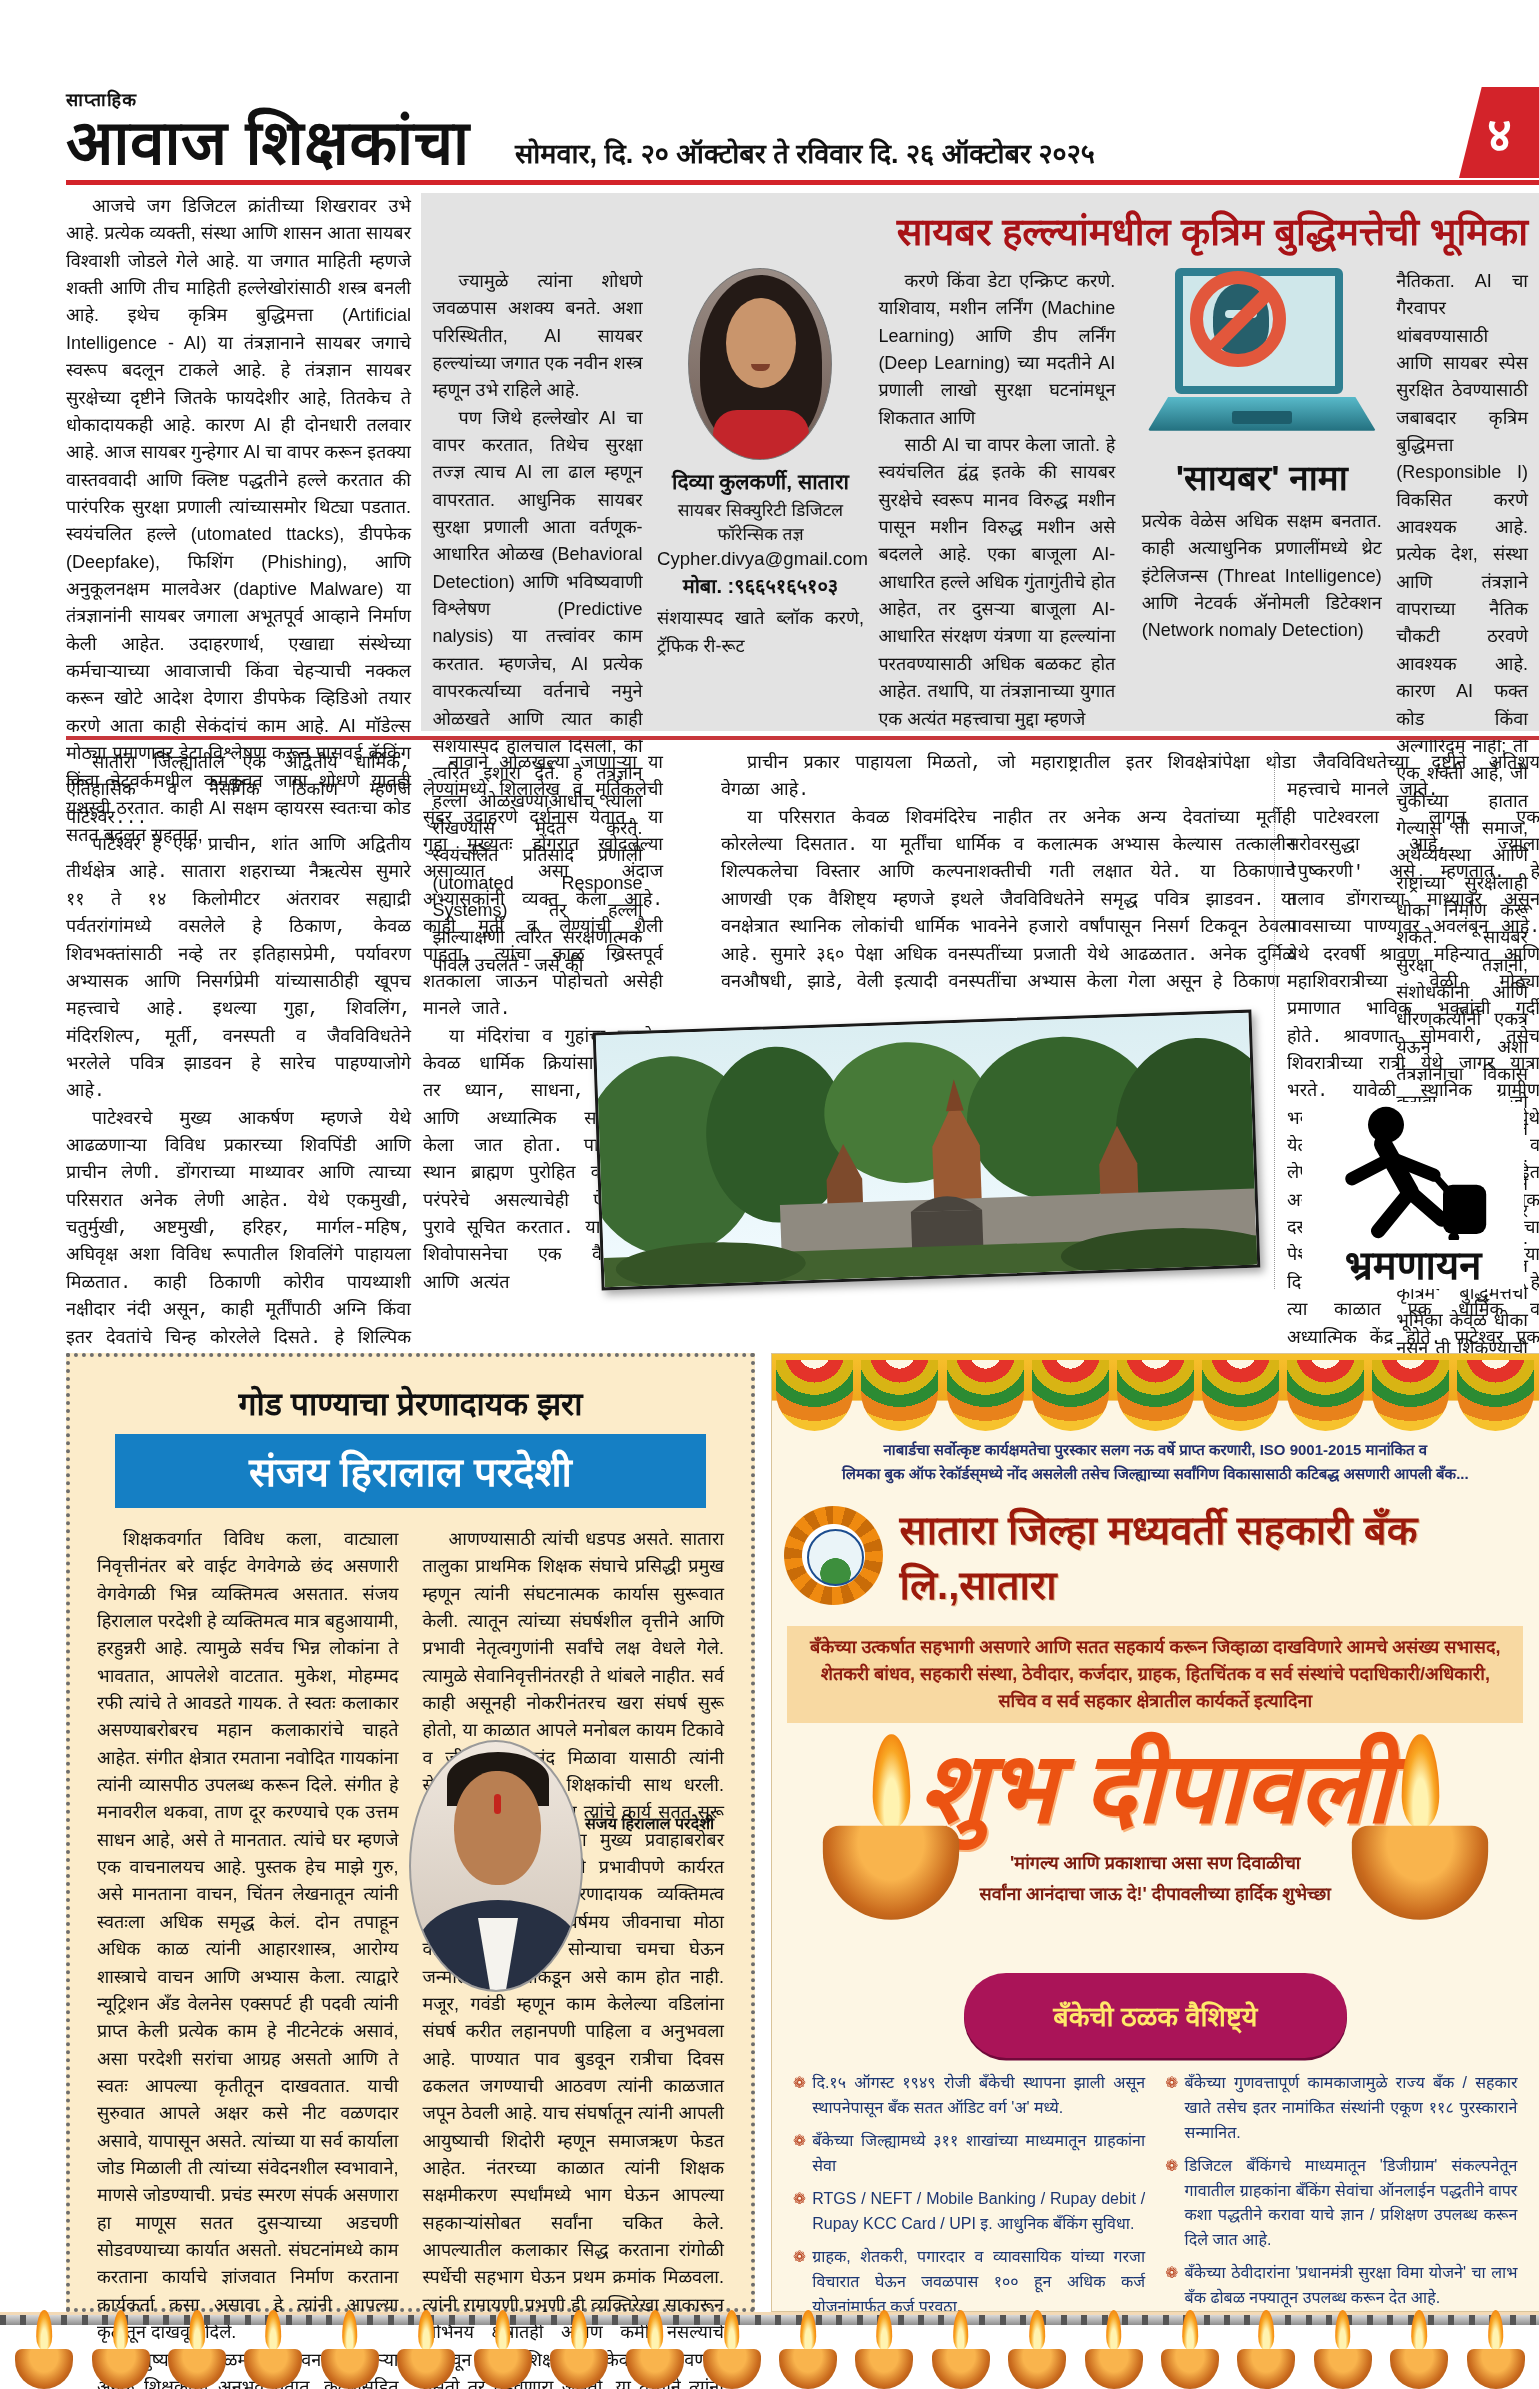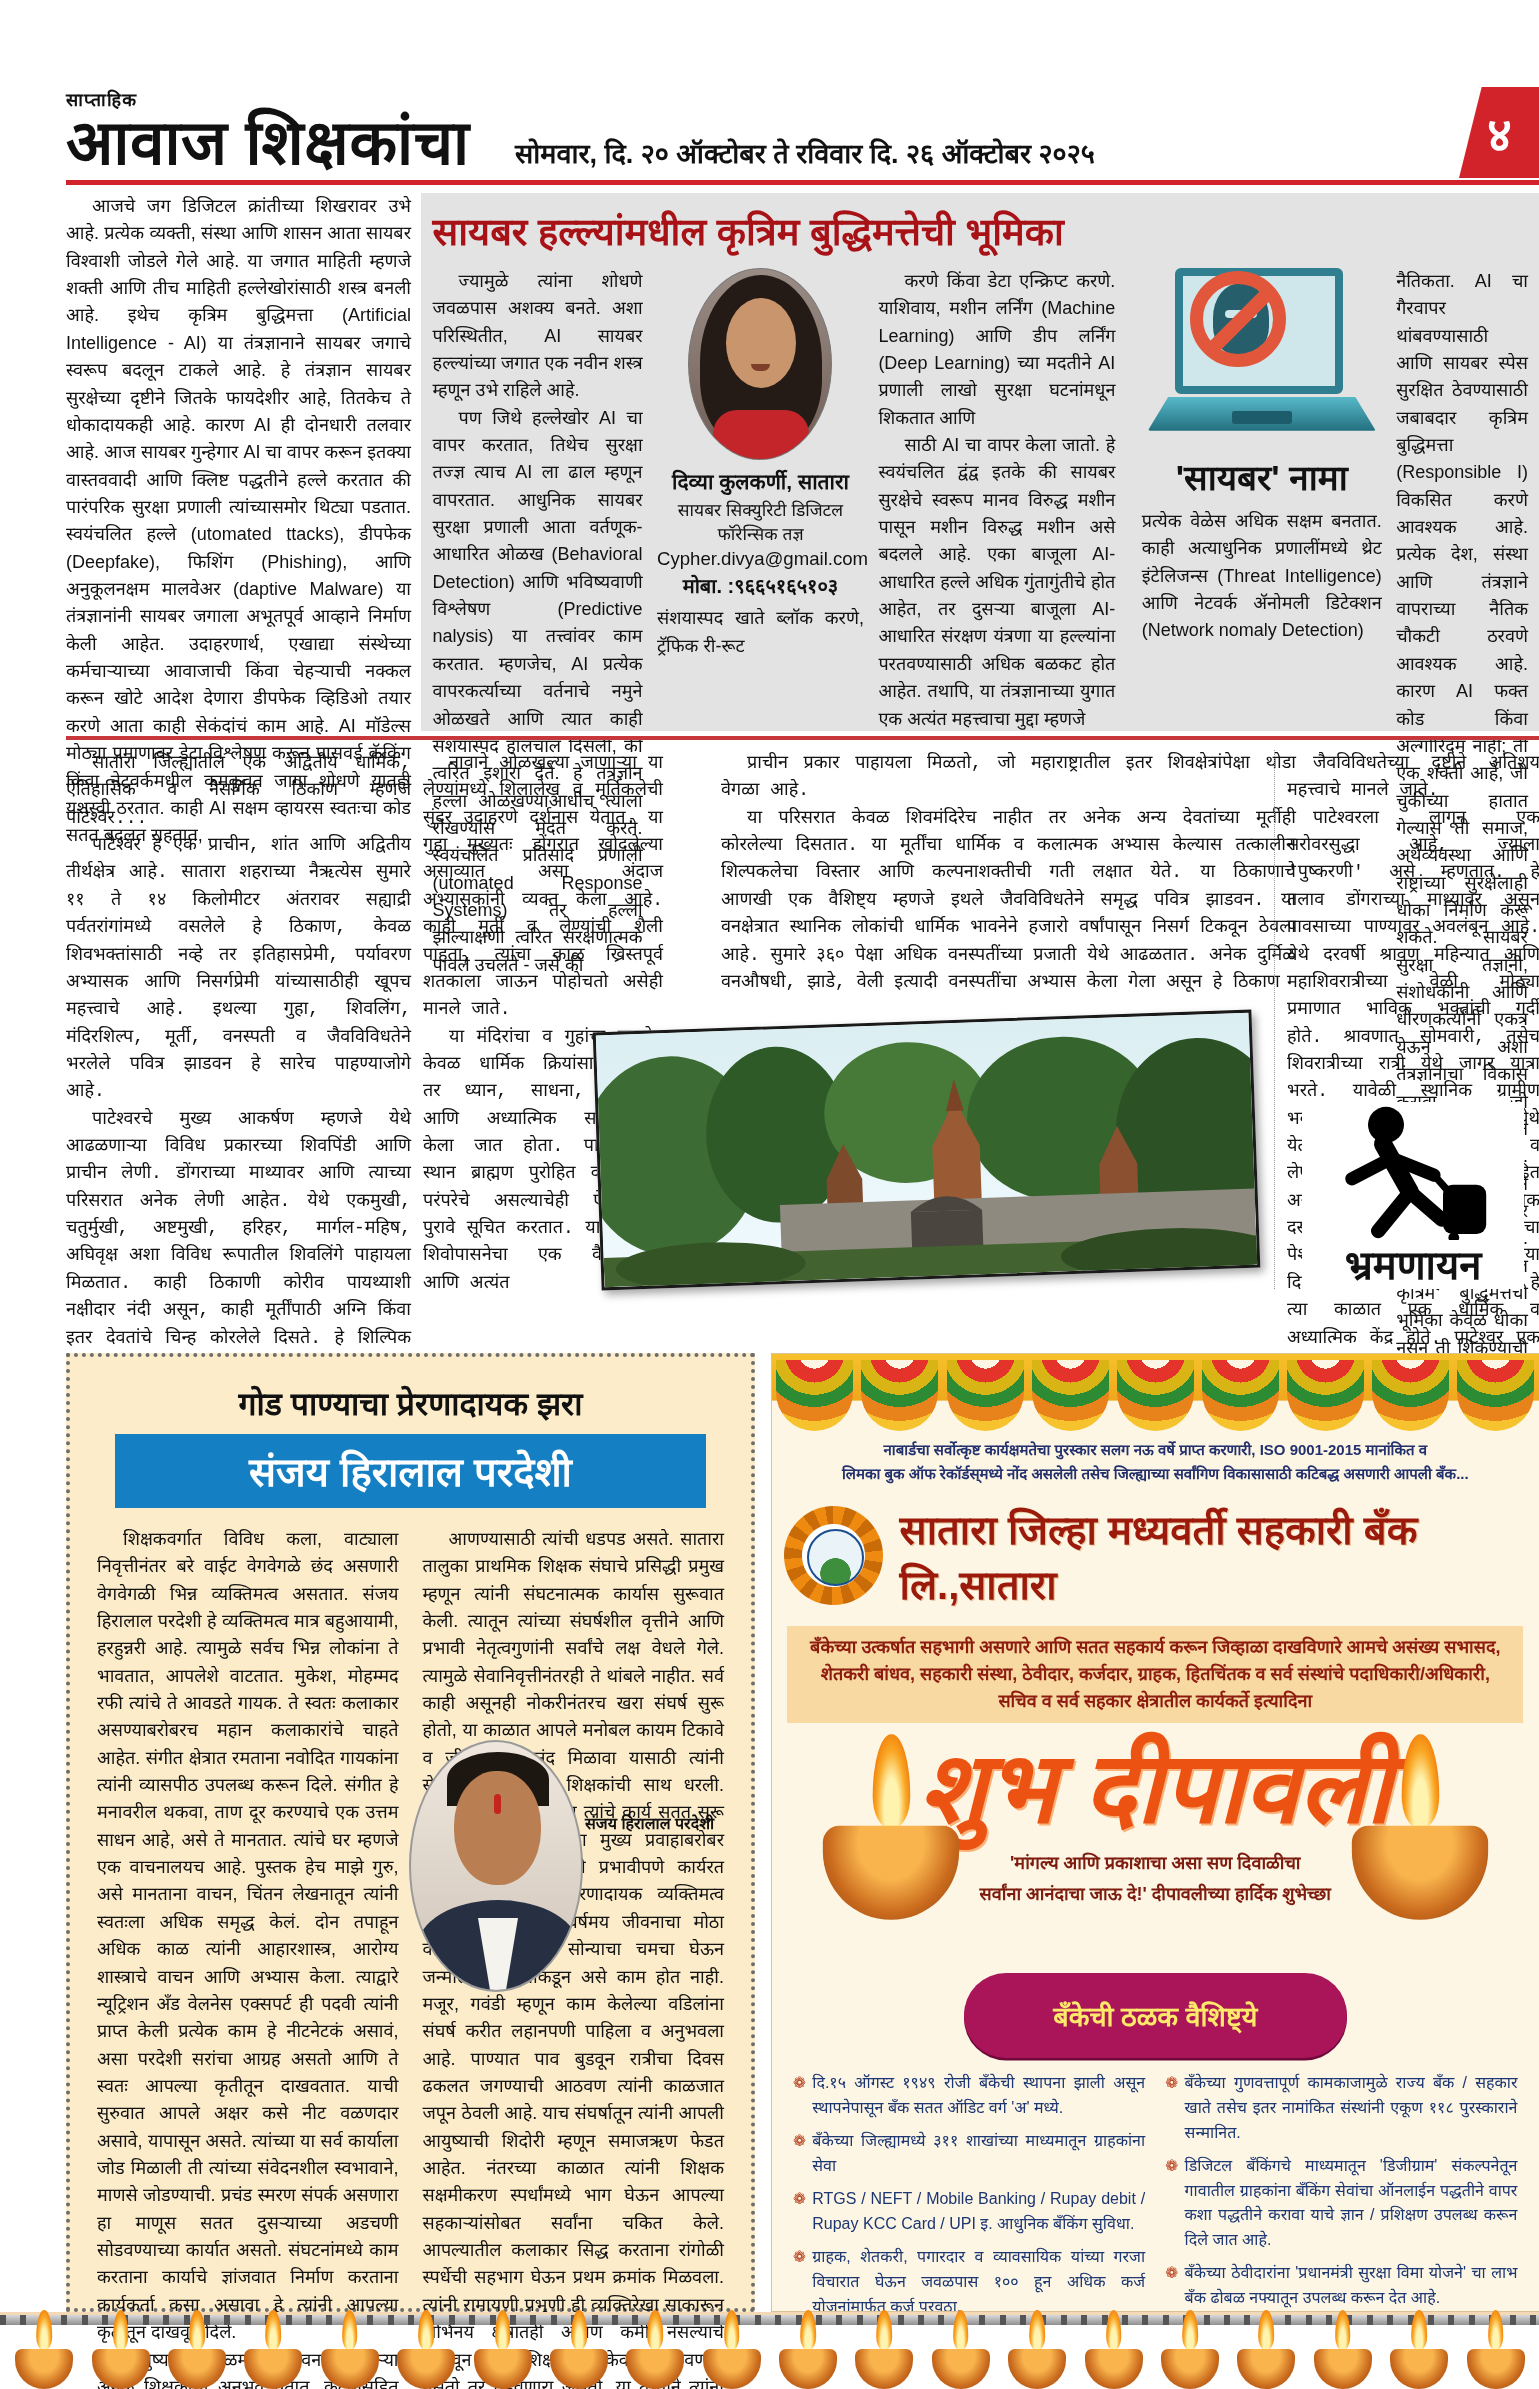--- a/index.html
+++ b/index.html
@@ -18,21 +18,21 @@
   .redline{position:absolute;left:66px;top:180px;width:1474px;height:5.4px;background:#d3232a;}
 
   
   .txt{font-size:18px;line-height:1.52;text-align:justify;}
   .txt .para{text-indent:26px;}
 
   
   .cyber{position:absolute;left:66px;top:193px;width:1474px;height:538px;display:flex;gap:9.6px;}
   .cyber-intro{width:345px;flex:none;}
   .graybox{flex:1;background:#e3e3e3;padding:8.4px 12px;position:relative;}
-  .cyber-headline{text-align:left;font-size:38px;font-weight:bold;color:#a81217;margin:2.4px 0 12px 0;}
+  .cyber-headline{text-align:right;font-size:38px;font-weight:bold;color:#a81217;margin:2.4px 0 12px 0;}
   .cyber-cols{display:flex;gap:14.4px;}
   .c-colA{width:210px;flex:none;}
   .c-colB{width:207px;flex:none;text-align:center;}
   .c-colC{width:237px;flex:none;}
   .c-colMid{width:240px;flex:none;margin-left:12px;}
   .c-colD{flex:1;}
   .portrait{width:144px;height:192px;border-radius:50%;margin:0 auto 7.2px auto;position:relative;overflow:hidden;
             background:linear-gradient(#9a8d86,#6f5d55);border:1.2px solid #777;}
   .portrait .hair{position:absolute;left:10.8px;top:6px;width:122px;height:174px;border-radius:50% 50% 40% 40%;background:#241a16;}
   .portrait .face{position:absolute;left:37px;top:29px;width:70px;height:90px;border-radius:50%;background:#c9956c;}

